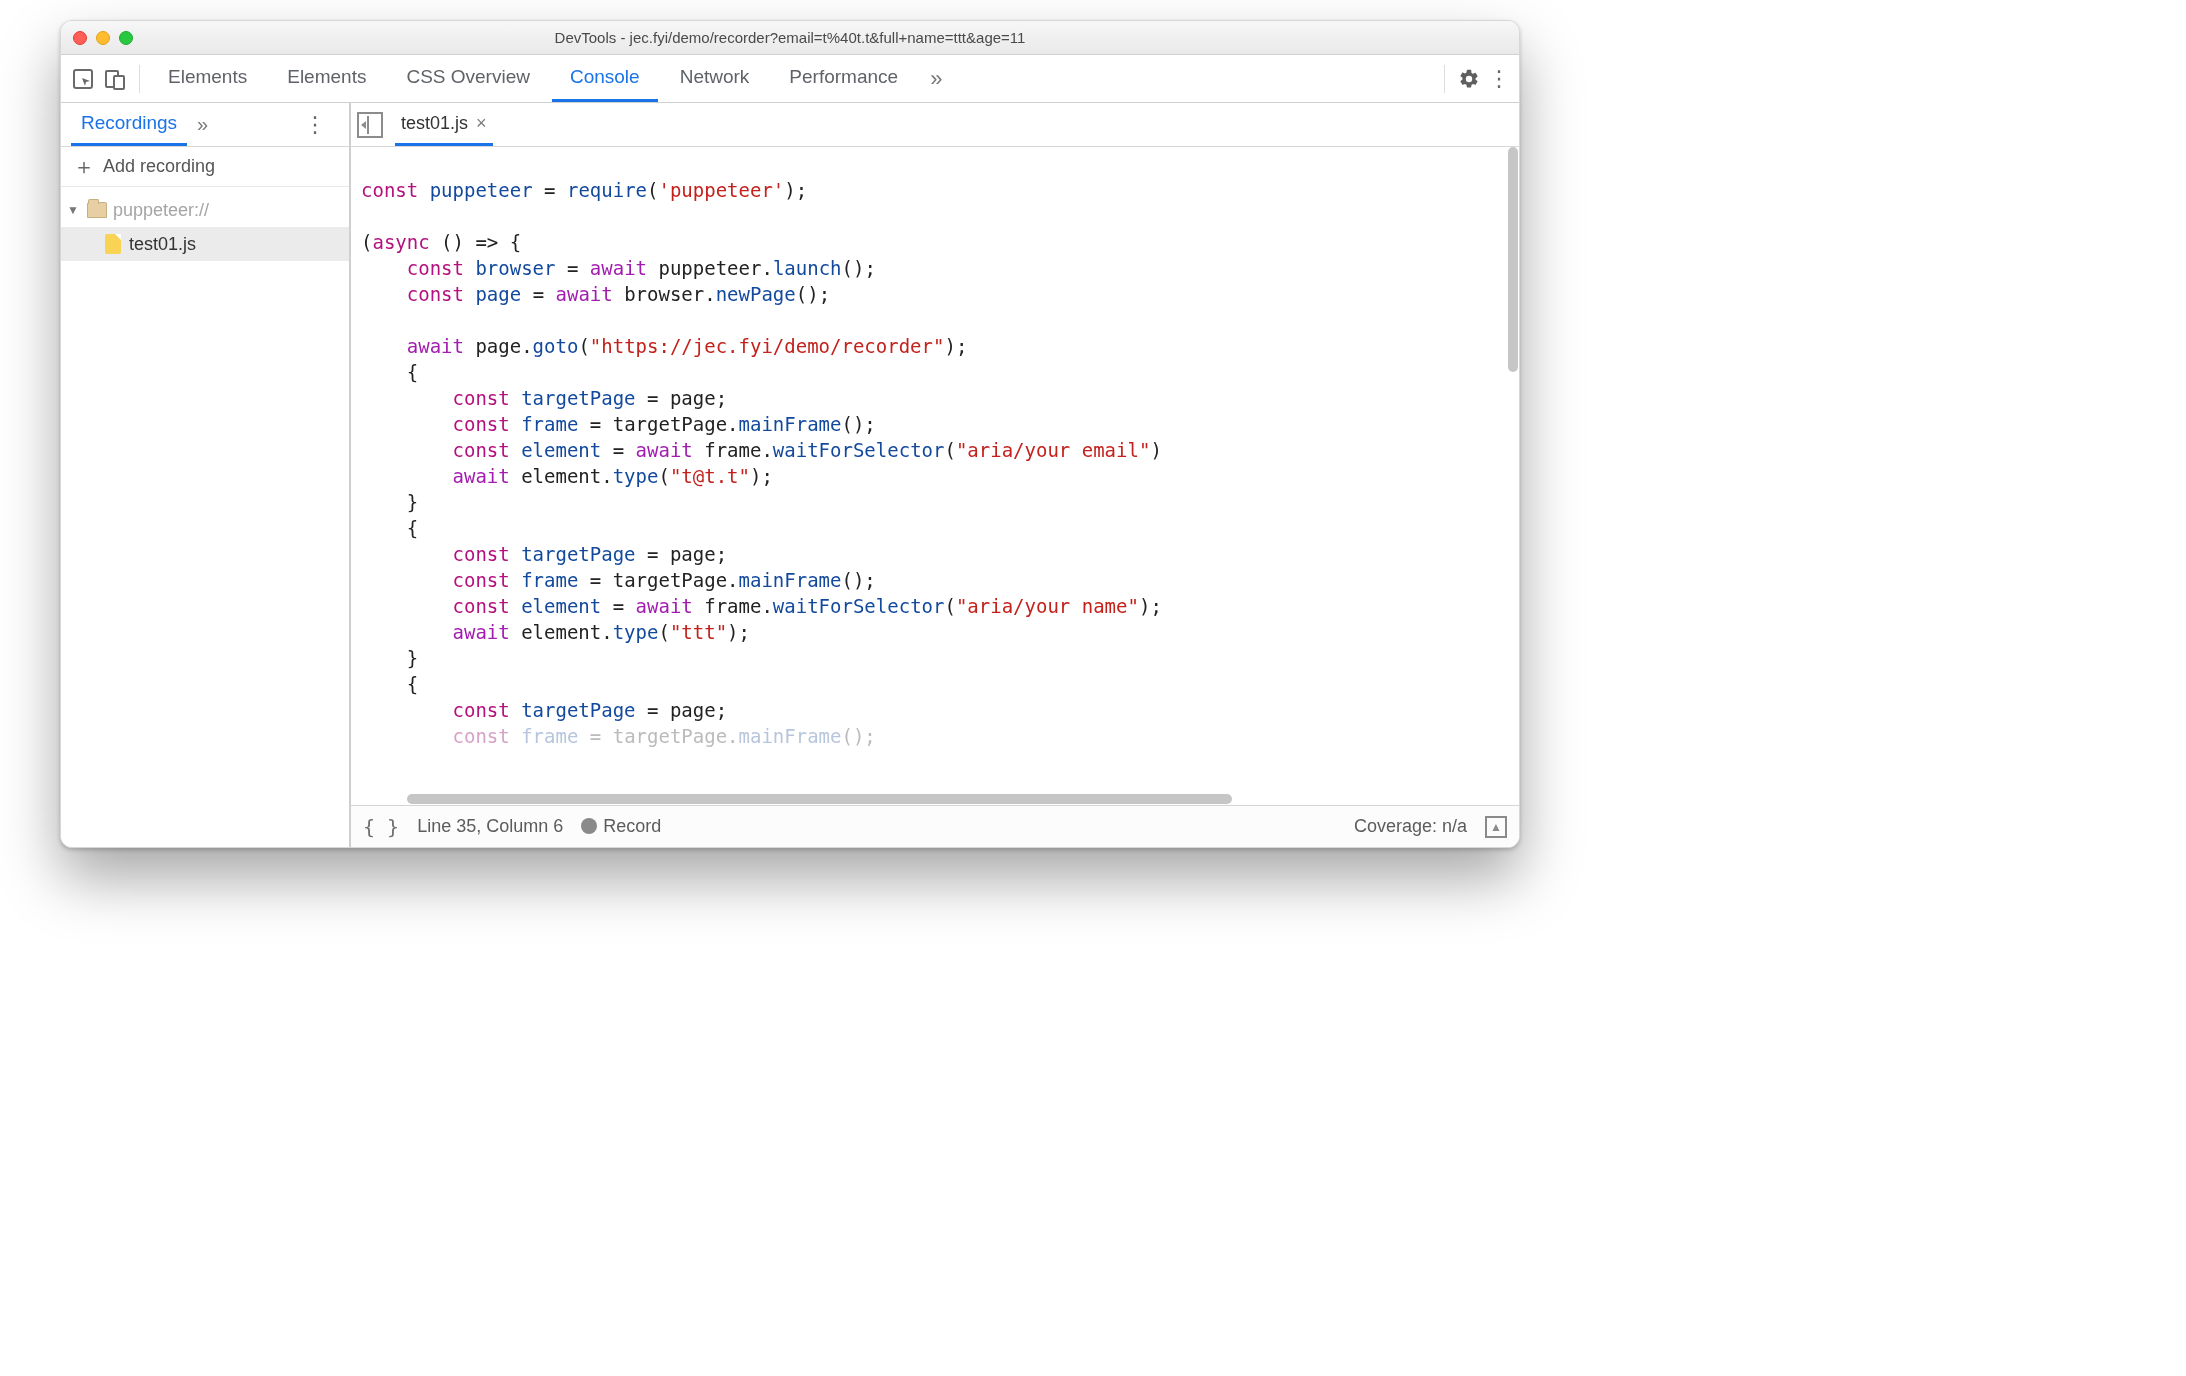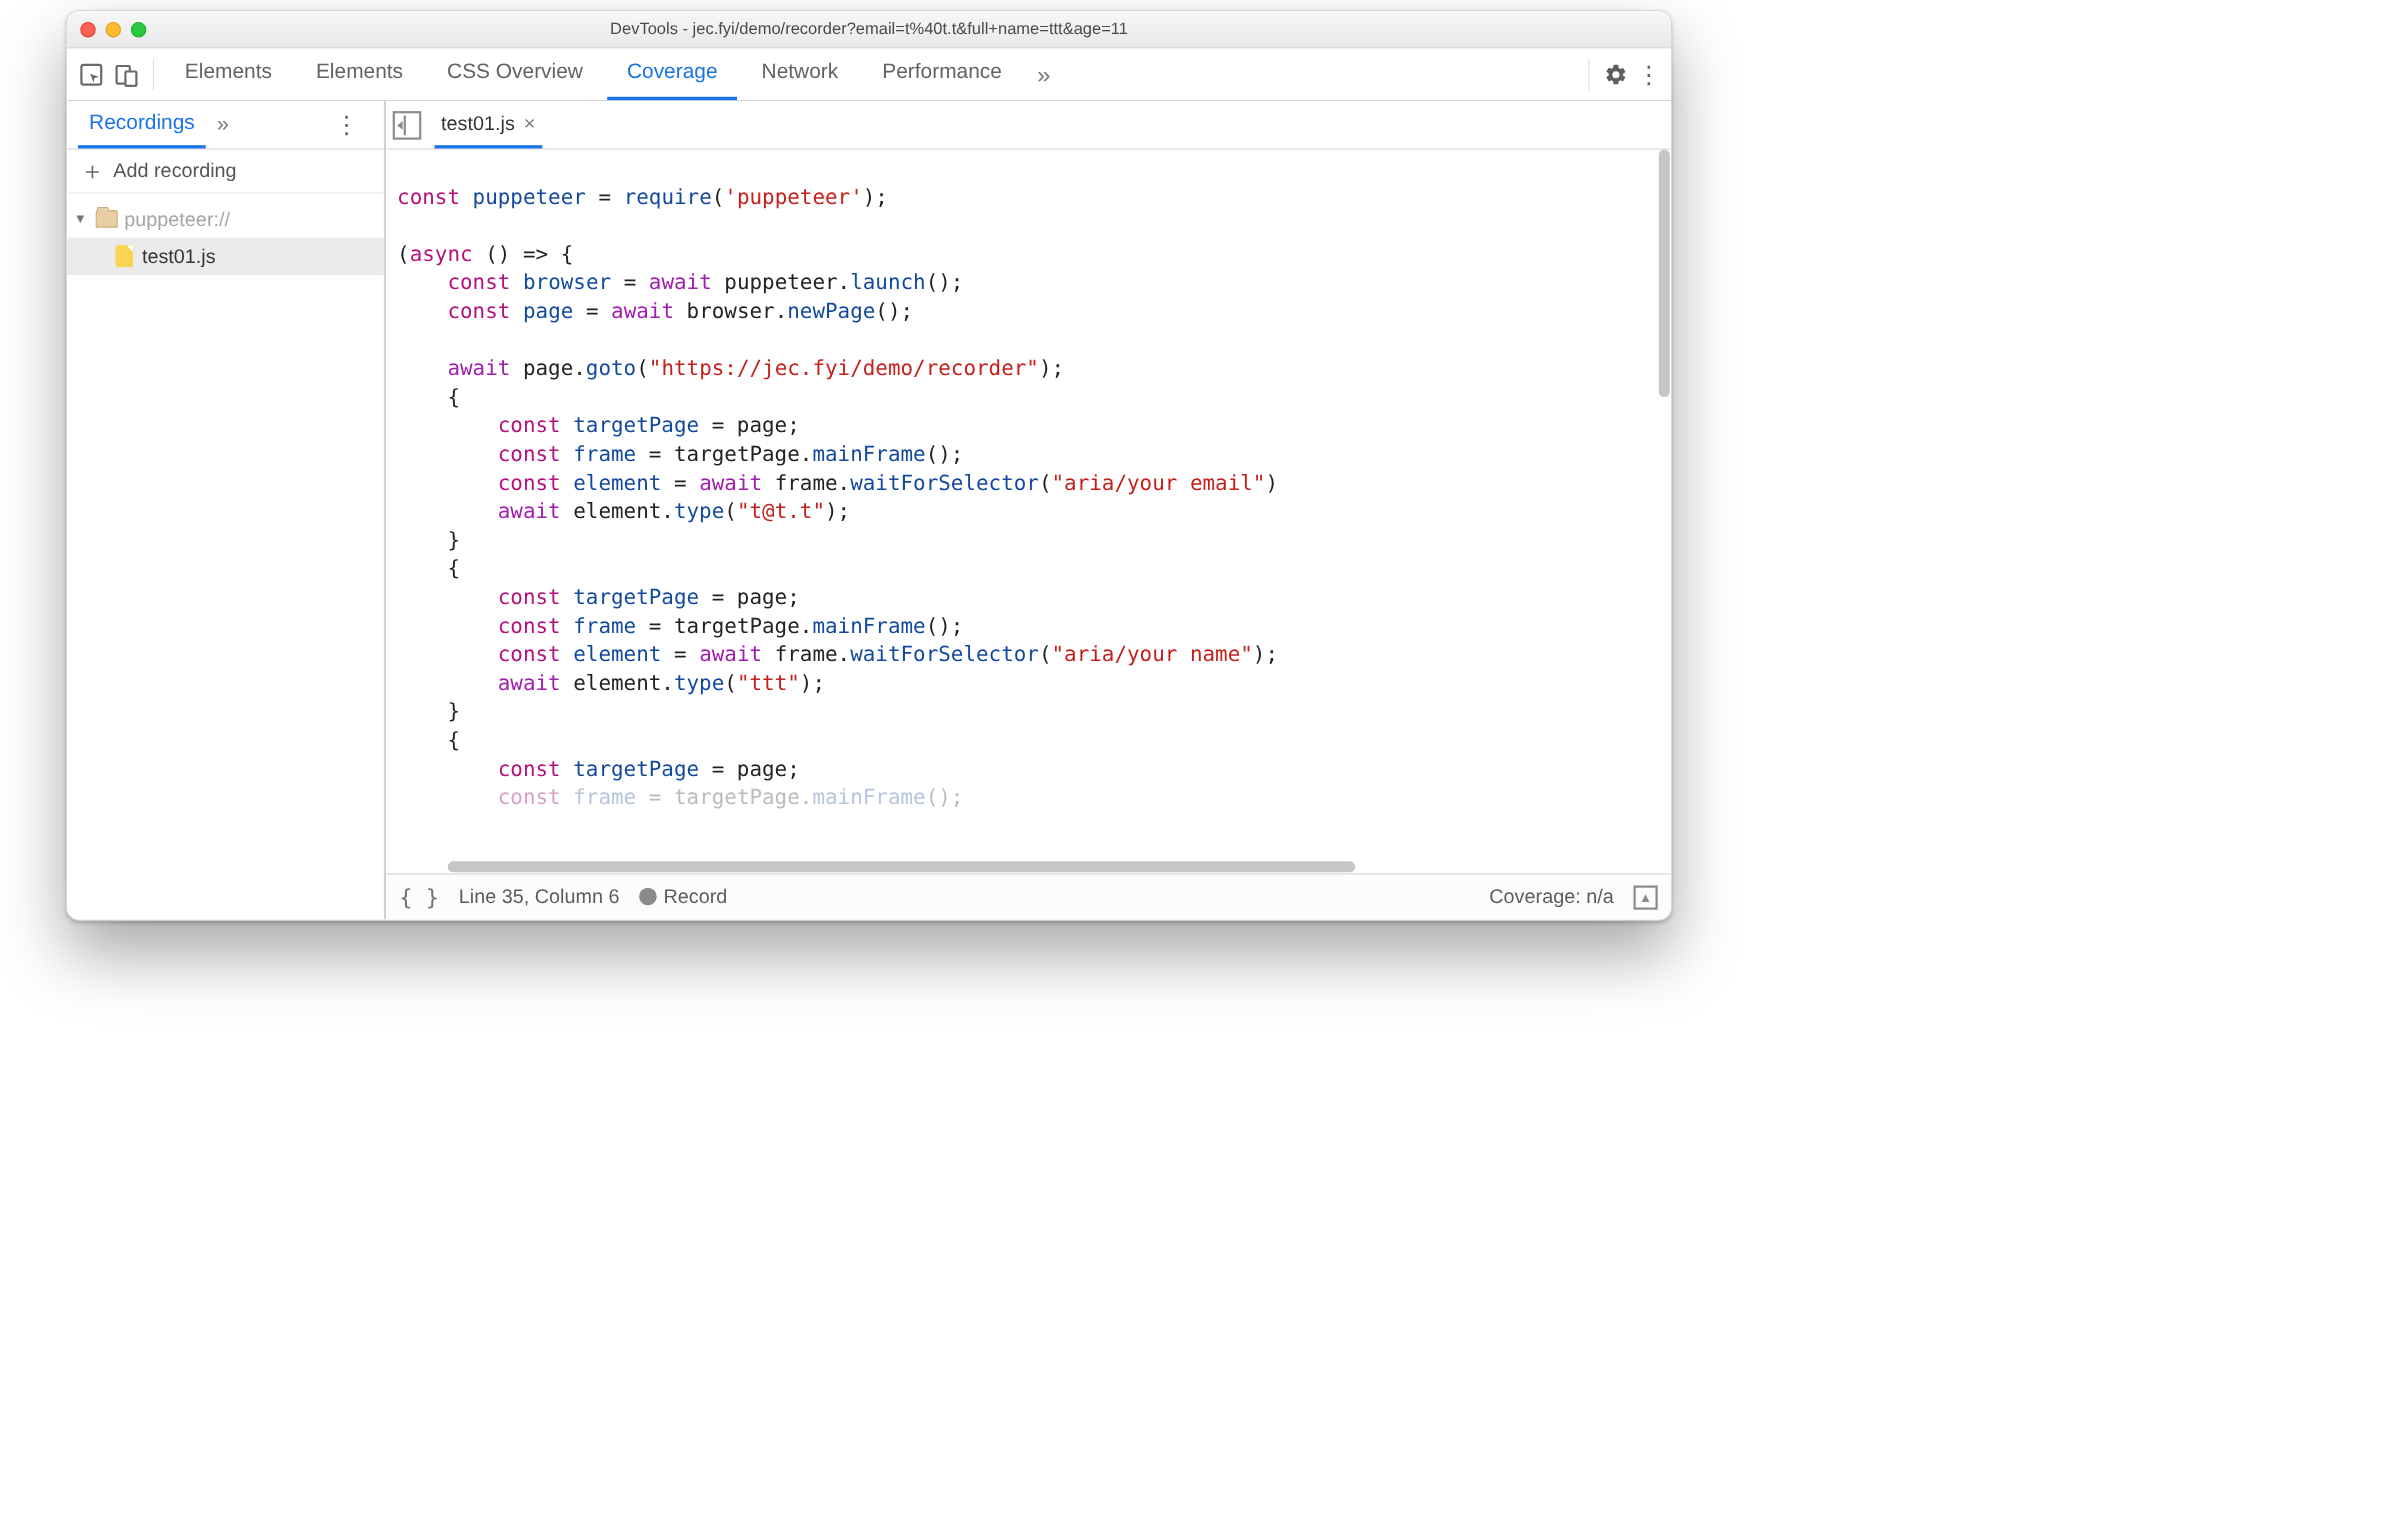--- a/index.html
+++ b/index.html
@@ -6,21 +6,21 @@
   html, body { width: 100%; height: 100%; }
   body {
     font-family: ".SFNSDisplay", "Helvetica Neue", Arial, sans-serif;
     background: #fff;
     display: flex;
     align-items: flex-start;
     justify-content: flex-start;
   }
   .window {
     width: 1460px;
-    margin: 9px 60px;
+    margin: 20px 60px;
     border-radius: 12px;
     background: #fff;
     box-shadow: 0 30px 60px rgba(0,0,0,0.35), 0 2px 4px rgba(0,0,0,0.2);
     overflow: hidden;
     border: 1px solid #d7d7d7;
     display: flex;
     flex-direction: column;
   }
   
   .titlebar {
@@ -261,21 +261,21 @@
     <div class="tb-iconbtn">
       <svg width="22" height="22" viewBox="0 0 22 22">
           <rect x="2" y="3" width="12" height="16" rx="1" fill="none" stroke="#6a6a6a" stroke-width="2"></rect>
           <rect x="10" y="8" width="10" height="13" rx="1" fill="#fff" stroke="#6a6a6a" stroke-width="2"></rect>
         </svg>
     </div>
     <div class="tb-sep"></div>
     <div class="main-tab">Elements</div>
       <div class="main-tab">Elements</div>
       <div class="main-tab">CSS Overview</div>
-      <div class="main-tab active">Coverage</div>
+      <div class="main-tab active">Console</div>
       <div class="main-tab">Network</div>
       <div class="main-tab">Performance</div>
     <div class="more-chevrons">»</div>
     <div class="spacer"></div>
     <div class="tb-sep"></div>
     <div class="tb-iconbtn">
       <svg width="22" height="22" viewBox="0 0 24 24">
           <path fill="#5f5f5f" d="M19.14,12.94a7,7,0,0,0,.05-.94,7,7,0,0,0-.05-.94l2.03-1.58a.5.5,0,0,0,.12-.64l-1.92-3.32a.5.5,0,0,0-.6-.22l-2.39.96a7,7,0,0,0-1.63-.94l-.36-2.54A.5.5,0,0,0,13.9,2h-3.8a.5.5,0,0,0-.49.42L9.25,4.96a7,7,0,0,0-1.63.94l-2.39-.96a.5.5,0,0,0-.6.22L2.71,8.48a.5.5,0,0,0,.12.64L4.86,10.7a7,7,0,0,0,0,1.88L2.83,14.16a.5.5,0,0,0-.12.64l1.92,3.32a.5.5,0,0,0,.6.22l2.39-.96a7,7,0,0,0,1.63.94l.36,2.54a.5.5,0,0,0,.49.42h3.8a.5.5,0,0,0,.49-.42l.36-2.54a7,7,0,0,0,1.63-.94l2.39.96a.5.5,0,0,0,.6-.22l1.92-3.32a.5.5,0,0,0-.12-.64ZM12,15.5A3.5,3.5,0,1,1,15.5,12,3.5,3.5,0,0,1,12,15.5Z"></path>
         </svg>
     </div>

